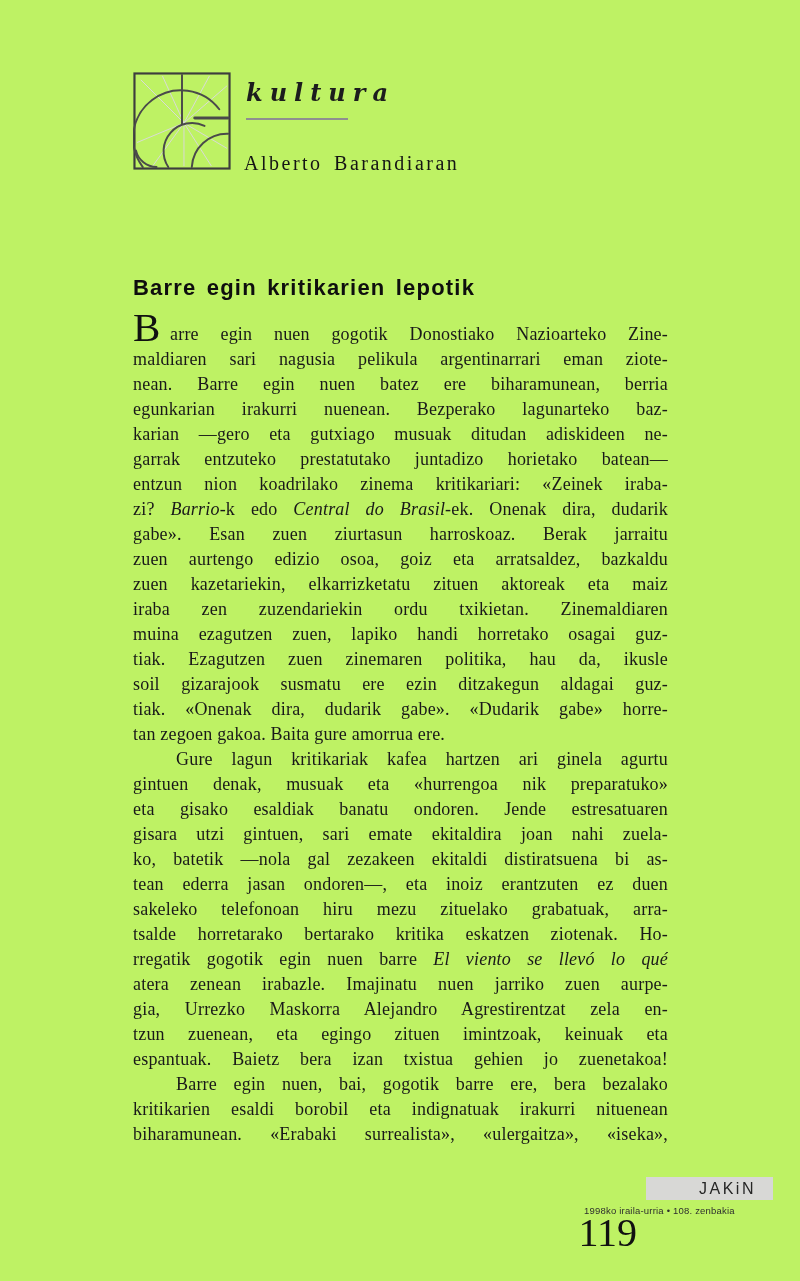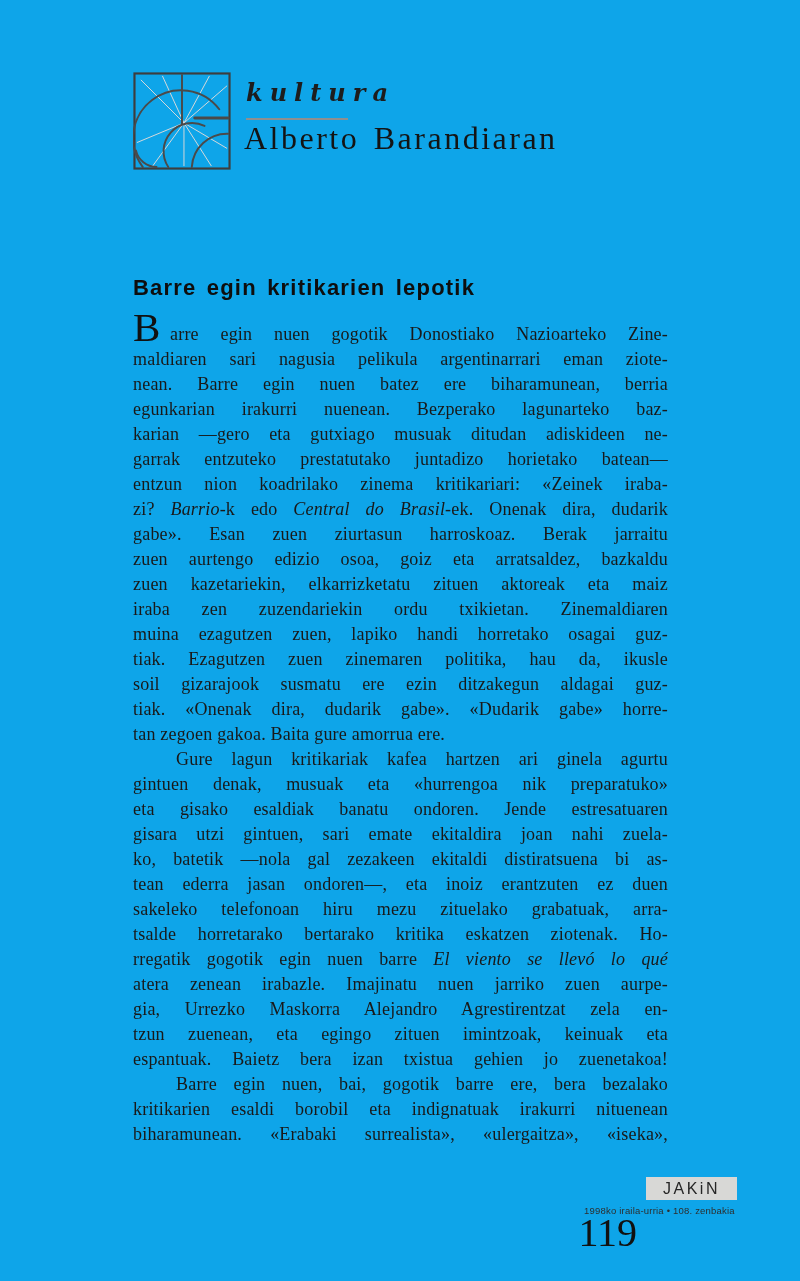--- a/index.html
+++ b/index.html
@@ -2,34 +2,34 @@
 <html><head>
 <meta charset="utf-8">
 <style>
   html,body { margin:0; padding:0; }
   body {
     width:800px; height:1281px; position:relative;
     background:#ffffff; color:#161616;
     font-family:"Liberation Serif","DejaVu Serif",serif;
     overflow:hidden;
   }
-  .page { position:absolute; inset:0; background:#0ea5e9; }
+  .page { position:absolute; inset:0; background:#bef264; }
 
   
   .logo-box { position:absolute; left:133px; top:72px; width:98px; height:98px; }
   .section-label {
     position:absolute; left:246px; top:78px;
     font-family:"DejaVu Serif","Liberation Serif",serif;
     font-weight:bold; font-style:italic;
     font-size:24px; letter-spacing:7px; color:#1d1d1d;
   }
   .header-rule { position:absolute; left:246px; top:118px; width:102px; height:2px; background:#8f8f8f; }
   .author-name {
-    position:absolute; left:244px; top:120px;
-    font-size:32px; letter-spacing:2.5px; word-spacing:4px; color:#141414;
+    position:absolute; left:244px; top:152px;
+    font-size:20px; letter-spacing:2.5px; word-spacing:4px; color:#141414;
   }
 
   
   .article-title {
     position:absolute; left:133px; top:275px;
     font-family:Liberation Sans, sans-serif;
     font-weight:700; font-size:22px; letter-spacing:1.2px; word-spacing:3px;
     color:#0e0e0e;
   }
   .article-body { position:absolute; left:133px; top:322px; width:535px; }
@@ -52,21 +52,21 @@
   
   .page-number {
     position:absolute; left:555px; top:1167px; width:82px;
     text-align:right; font-size:40px; line-height:40px; color:#111;margin-top:46px;
   }
   .journal-badge {
     position:absolute; left:646px; top:1177px; width:91px; height:23px;
     background:#d8d8d6; color:#262626;
     font-family:"Liberation Sans","DejaVu Sans",sans-serif;
     font-size:16px; letter-spacing:2.5px; font-weight:500;
-    display:flex; align-items:center; justify-content:center;
+    display:flex; align-items:center; justify-content:center;padding-left:36px;
   }
   .issue-info {
     position:absolute; left:584px; top:1205px; width:160px;
     text-align:left;
     font-family:"Liberation Sans","DejaVu Sans",sans-serif;
     font-size:9.5px; letter-spacing:0.2px; color:#2e2e2e;
   }
 </style>
 </head>
 <body>

